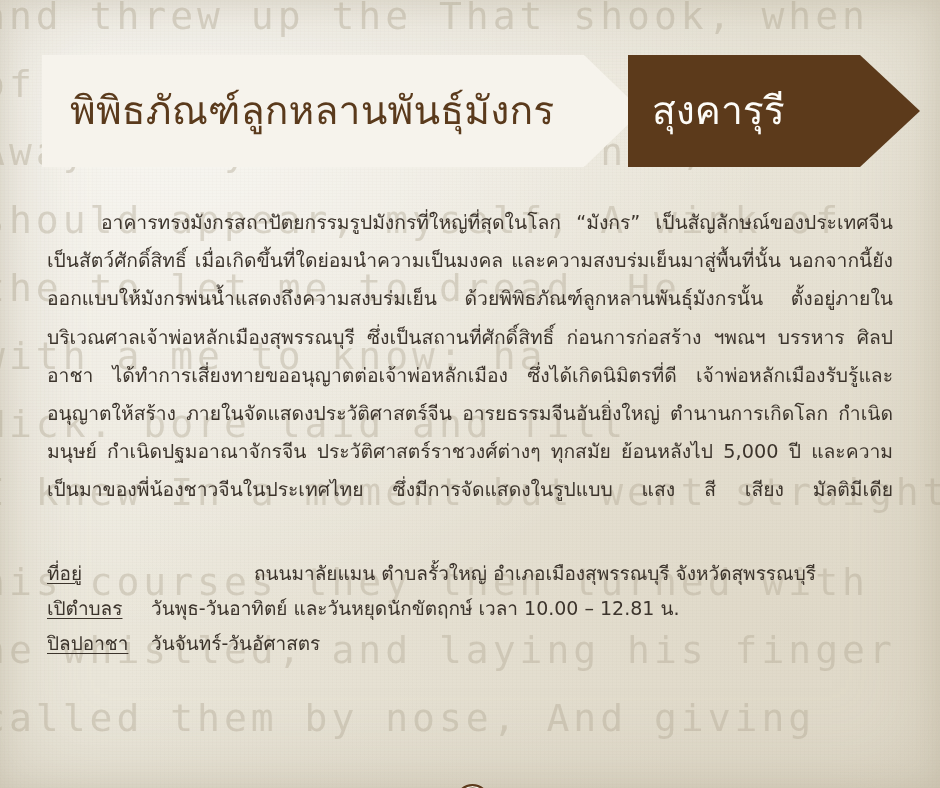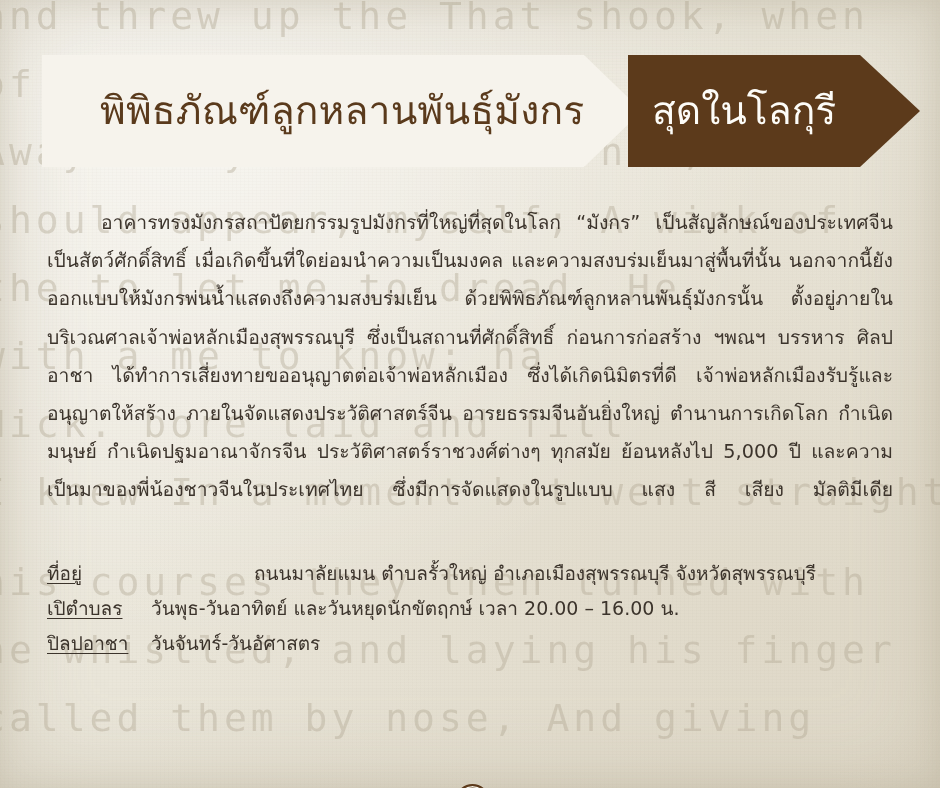--- a/index.html
+++ b/index.html
@@ -98,21 +98,20 @@
     top: 0;
     width: 530px;
     height: 112px;
     display: flex;
     align-items: center;
     color: #5a3a1c;
     font-size: 39px;
     line-height: 1.05;
     letter-spacing: .2px;
     white-space: nowrap;
-    margin-left: 30px;
   }
   .banner-title-right {
     position: absolute;
     left: 652px;
     top: 0;
     width: 250px;
     height: 112px;
     display: flex;
     align-items: center;
     color: #fdfcf8;
@@ -223,37 +222,37 @@
     <div class="ghost-line" style="top:696px">called them by nose, And giving</div>
   </div>
 
   <div class="grain"></div>
   <div class="vignette"></div>
 
   <div class="banner">
     <div class="banner-white"></div>
     <div class="banner-brown"></div>
     <div class="banner-title-left">พิพิธภัณฑ์ลูกหลานพันธุ์มังกร</div>
-    <div class="banner-title-right">สุดในโลกุรี</div>
+    <div class="banner-title-right">สุงคารุรี</div>
   </div>
 
   <div class="content">
     <p class="body-paragraph">อาคารทรงมังกรสถาปัตยกรรมรูปมังกรที่ใหญ่ที่สุดในโลก  “มังกร”  เป็นสัญลักษณ์ของประเทศจีน เป็นสัตว์ศักดิ์สิทธิ์   เมื่อเกิดขึ้นที่ใดย่อมนำความเป็นมงคล และความสงบร่มเย็นมาสู่พื้นที่นั้น นอกจากนี้ยังออกแบบให้มังกรพ่นน้ำแสดงถึงความสงบร่มเย็น ด้วยพิพิธภัณฑ์ลูกหลานพันธุ์มังกรนั้น ตั้งอยู่ภายในบริเวณศาลเจ้าพ่อหลักเมืองสุพรรณบุรี  ซึ่งเป็นสถานที่ศักดิ์สิทธิ์ ก่อนการก่อสร้าง ฯพณฯ  บรรหาร  ศิลปอาชา  ได้ทำการเสี่ยงทายขออนุญาตต่อเจ้าพ่อหลักเมือง  ซึ่งได้เกิดนิมิตรที่ดี เจ้าพ่อหลักเมืองรับรู้และอนุญาตให้สร้าง   ภายในจัดแสดงประวัติศาสตร์จีน  อารยธรรมจีนอันยิ่งใหญ่ ตำนานการเกิดโลก  กำเนิดมนุษย์  กำเนิดปฐมอาณาจักรจีน   ประวัติศาสตร์ราชวงศ์ต่างๆ  ทุกสมัย ย้อนหลังไป 5,000  ปี   และความเป็นมาของพี่น้องชาวจีนในประเทศไทย ซึ่งมีการจัดแสดงในรูปแบบ แสง สี เสียง มัลติมีเดีย</p>
   </div>
 
   <div class="info-block">
 
     <div class="info-row addr">
       <span class="info-label">ที่อยู่</span>
       <span class="info-value">ถนนมาลัยแมน ตำบลรั้วใหญ่ อำเภอเมืองสุพรรณบุรี จังหวัดสุพรรณบุรี</span>
     </div>
 
     <div class="info-row">
       <span class="info-label">เปิตำบลร</span>
-      <span class="info-value">วันพุธ-วันอาทิตย์ และวันหยุดนักขัตฤกษ์ เวลา 20.00 – 16.00 น.</span>
+      <span class="info-value">วันพุธ-วันอาทิตย์ และวันหยุดนักขัตฤกษ์ เวลา 10.00 – 12.81 น.</span>
     </div>
 
     <div class="info-row">
       <span class="info-label">ปิลปอาชา </span>
       <span class="info-value">วันจันทร์-วันอัศาสตร</span>
     </div>
 
   </div>
 
   <div class="page-badge">

